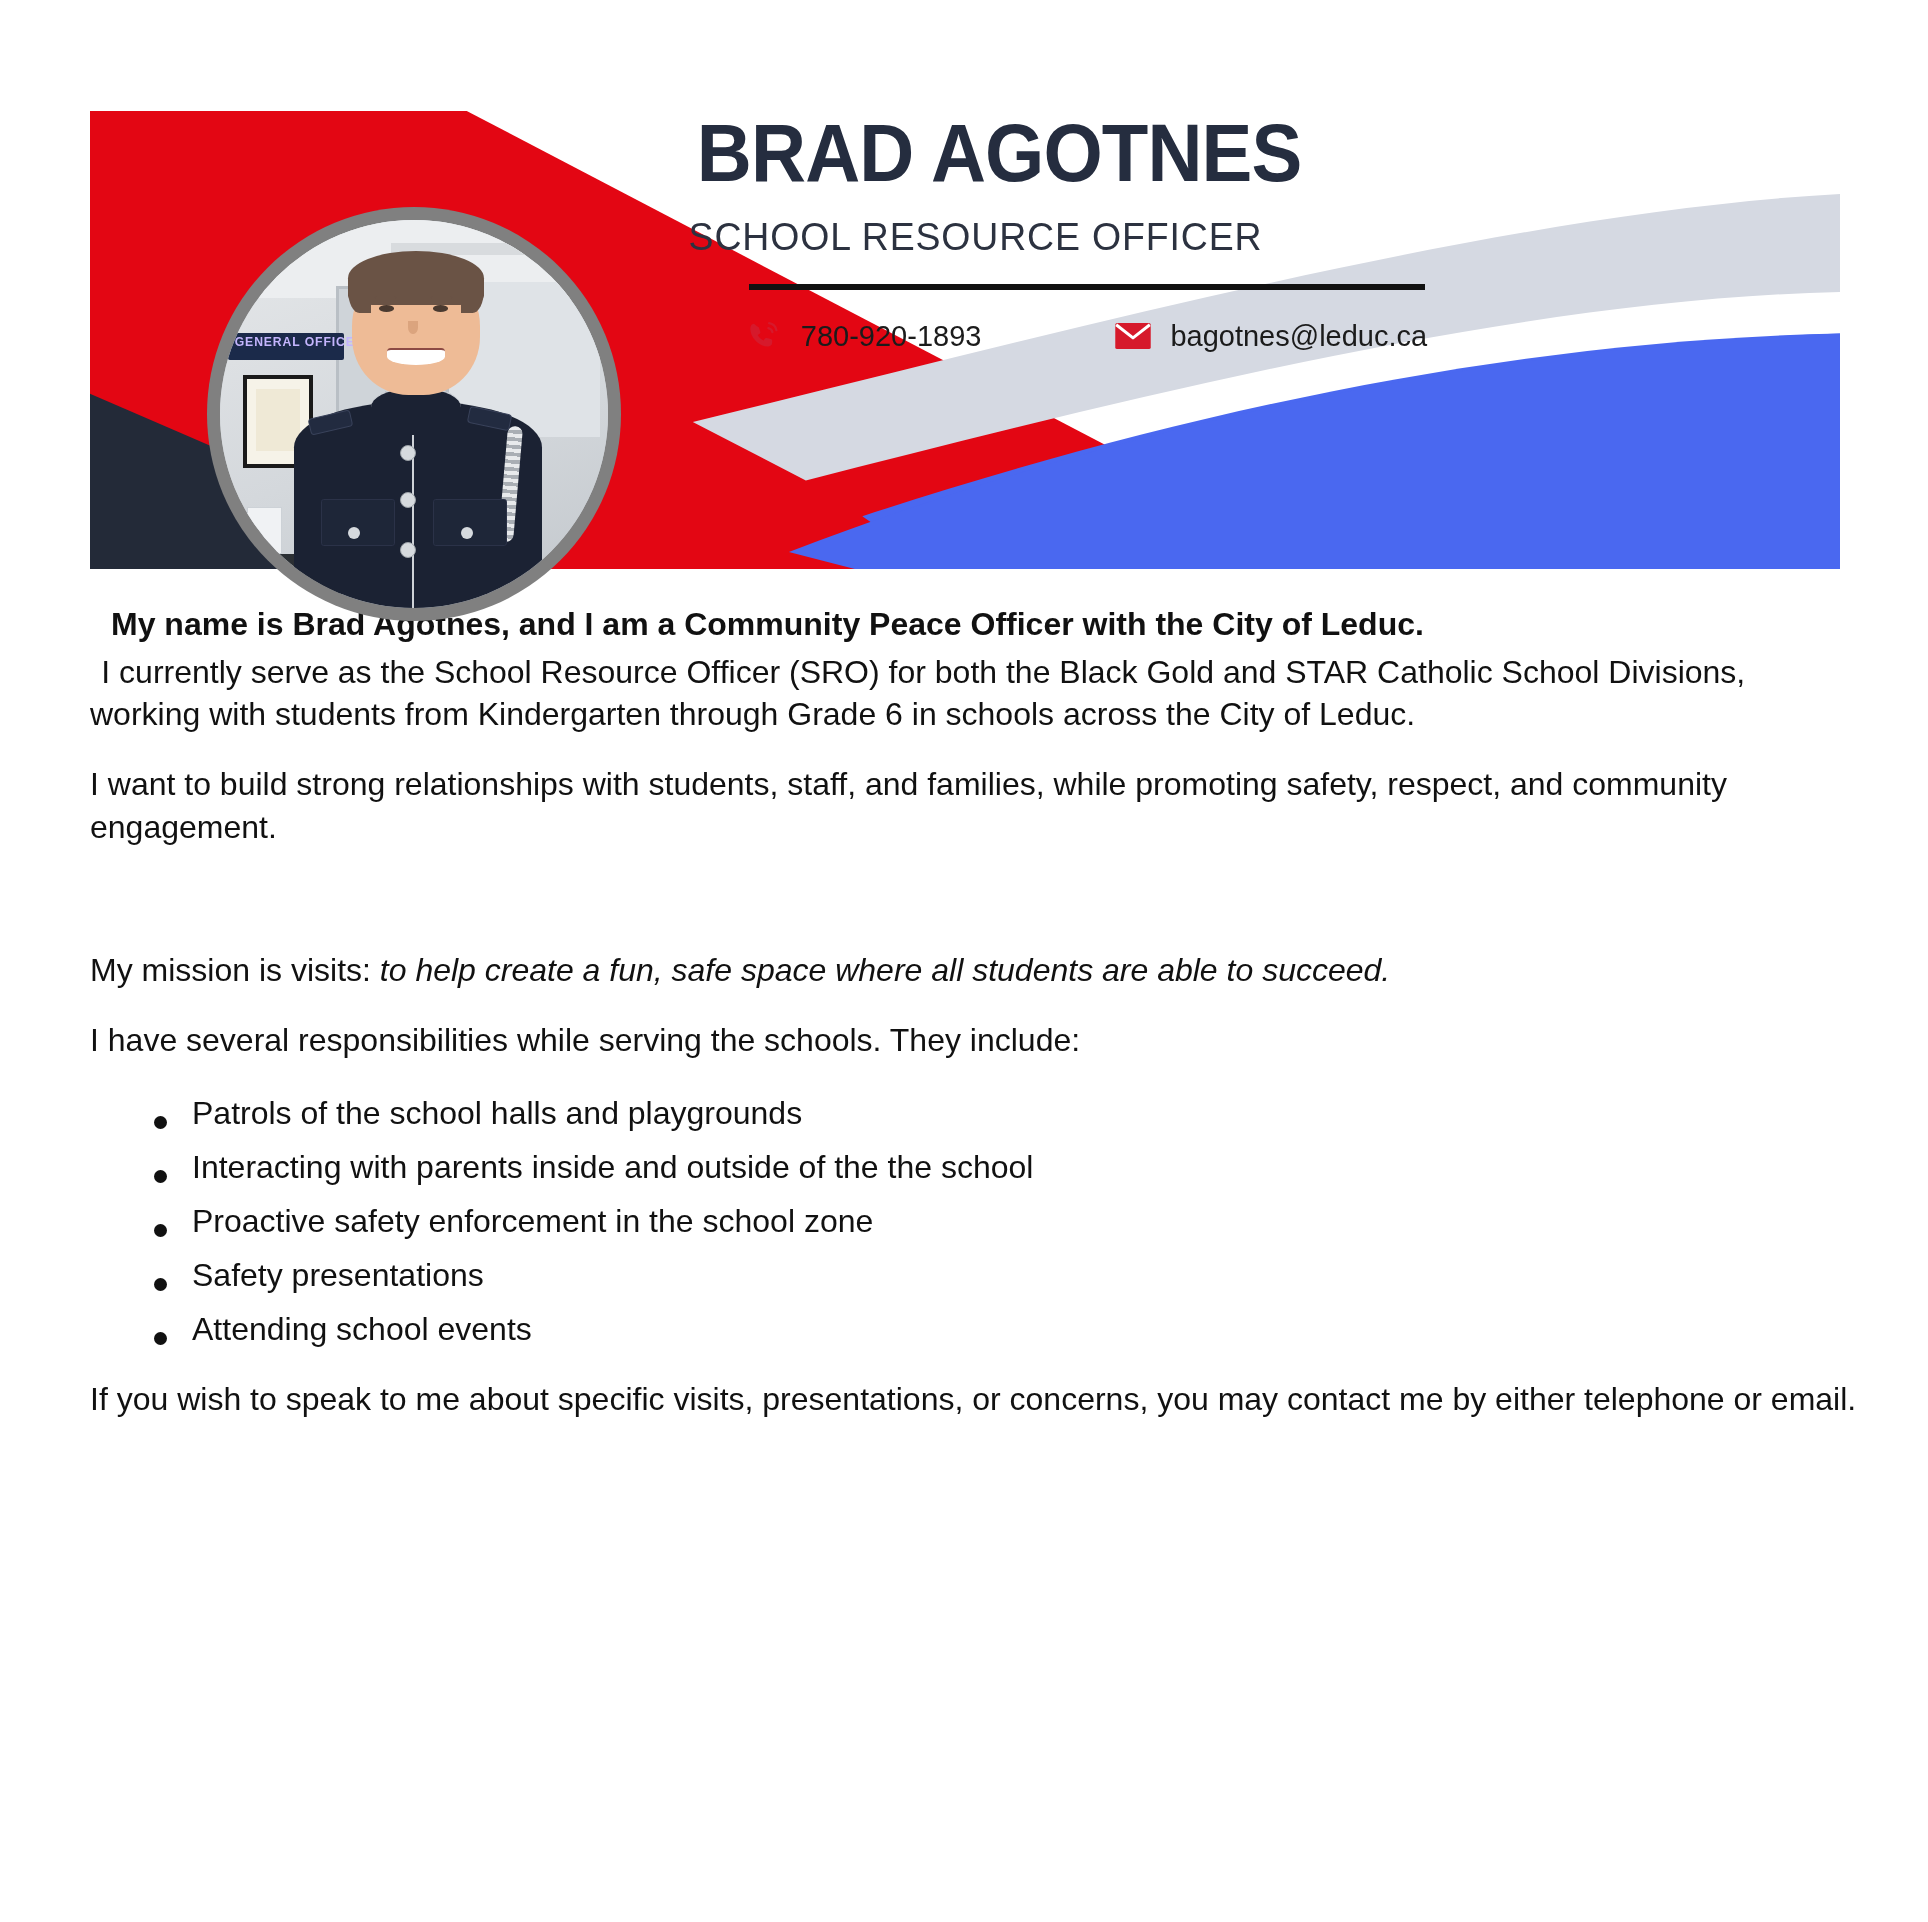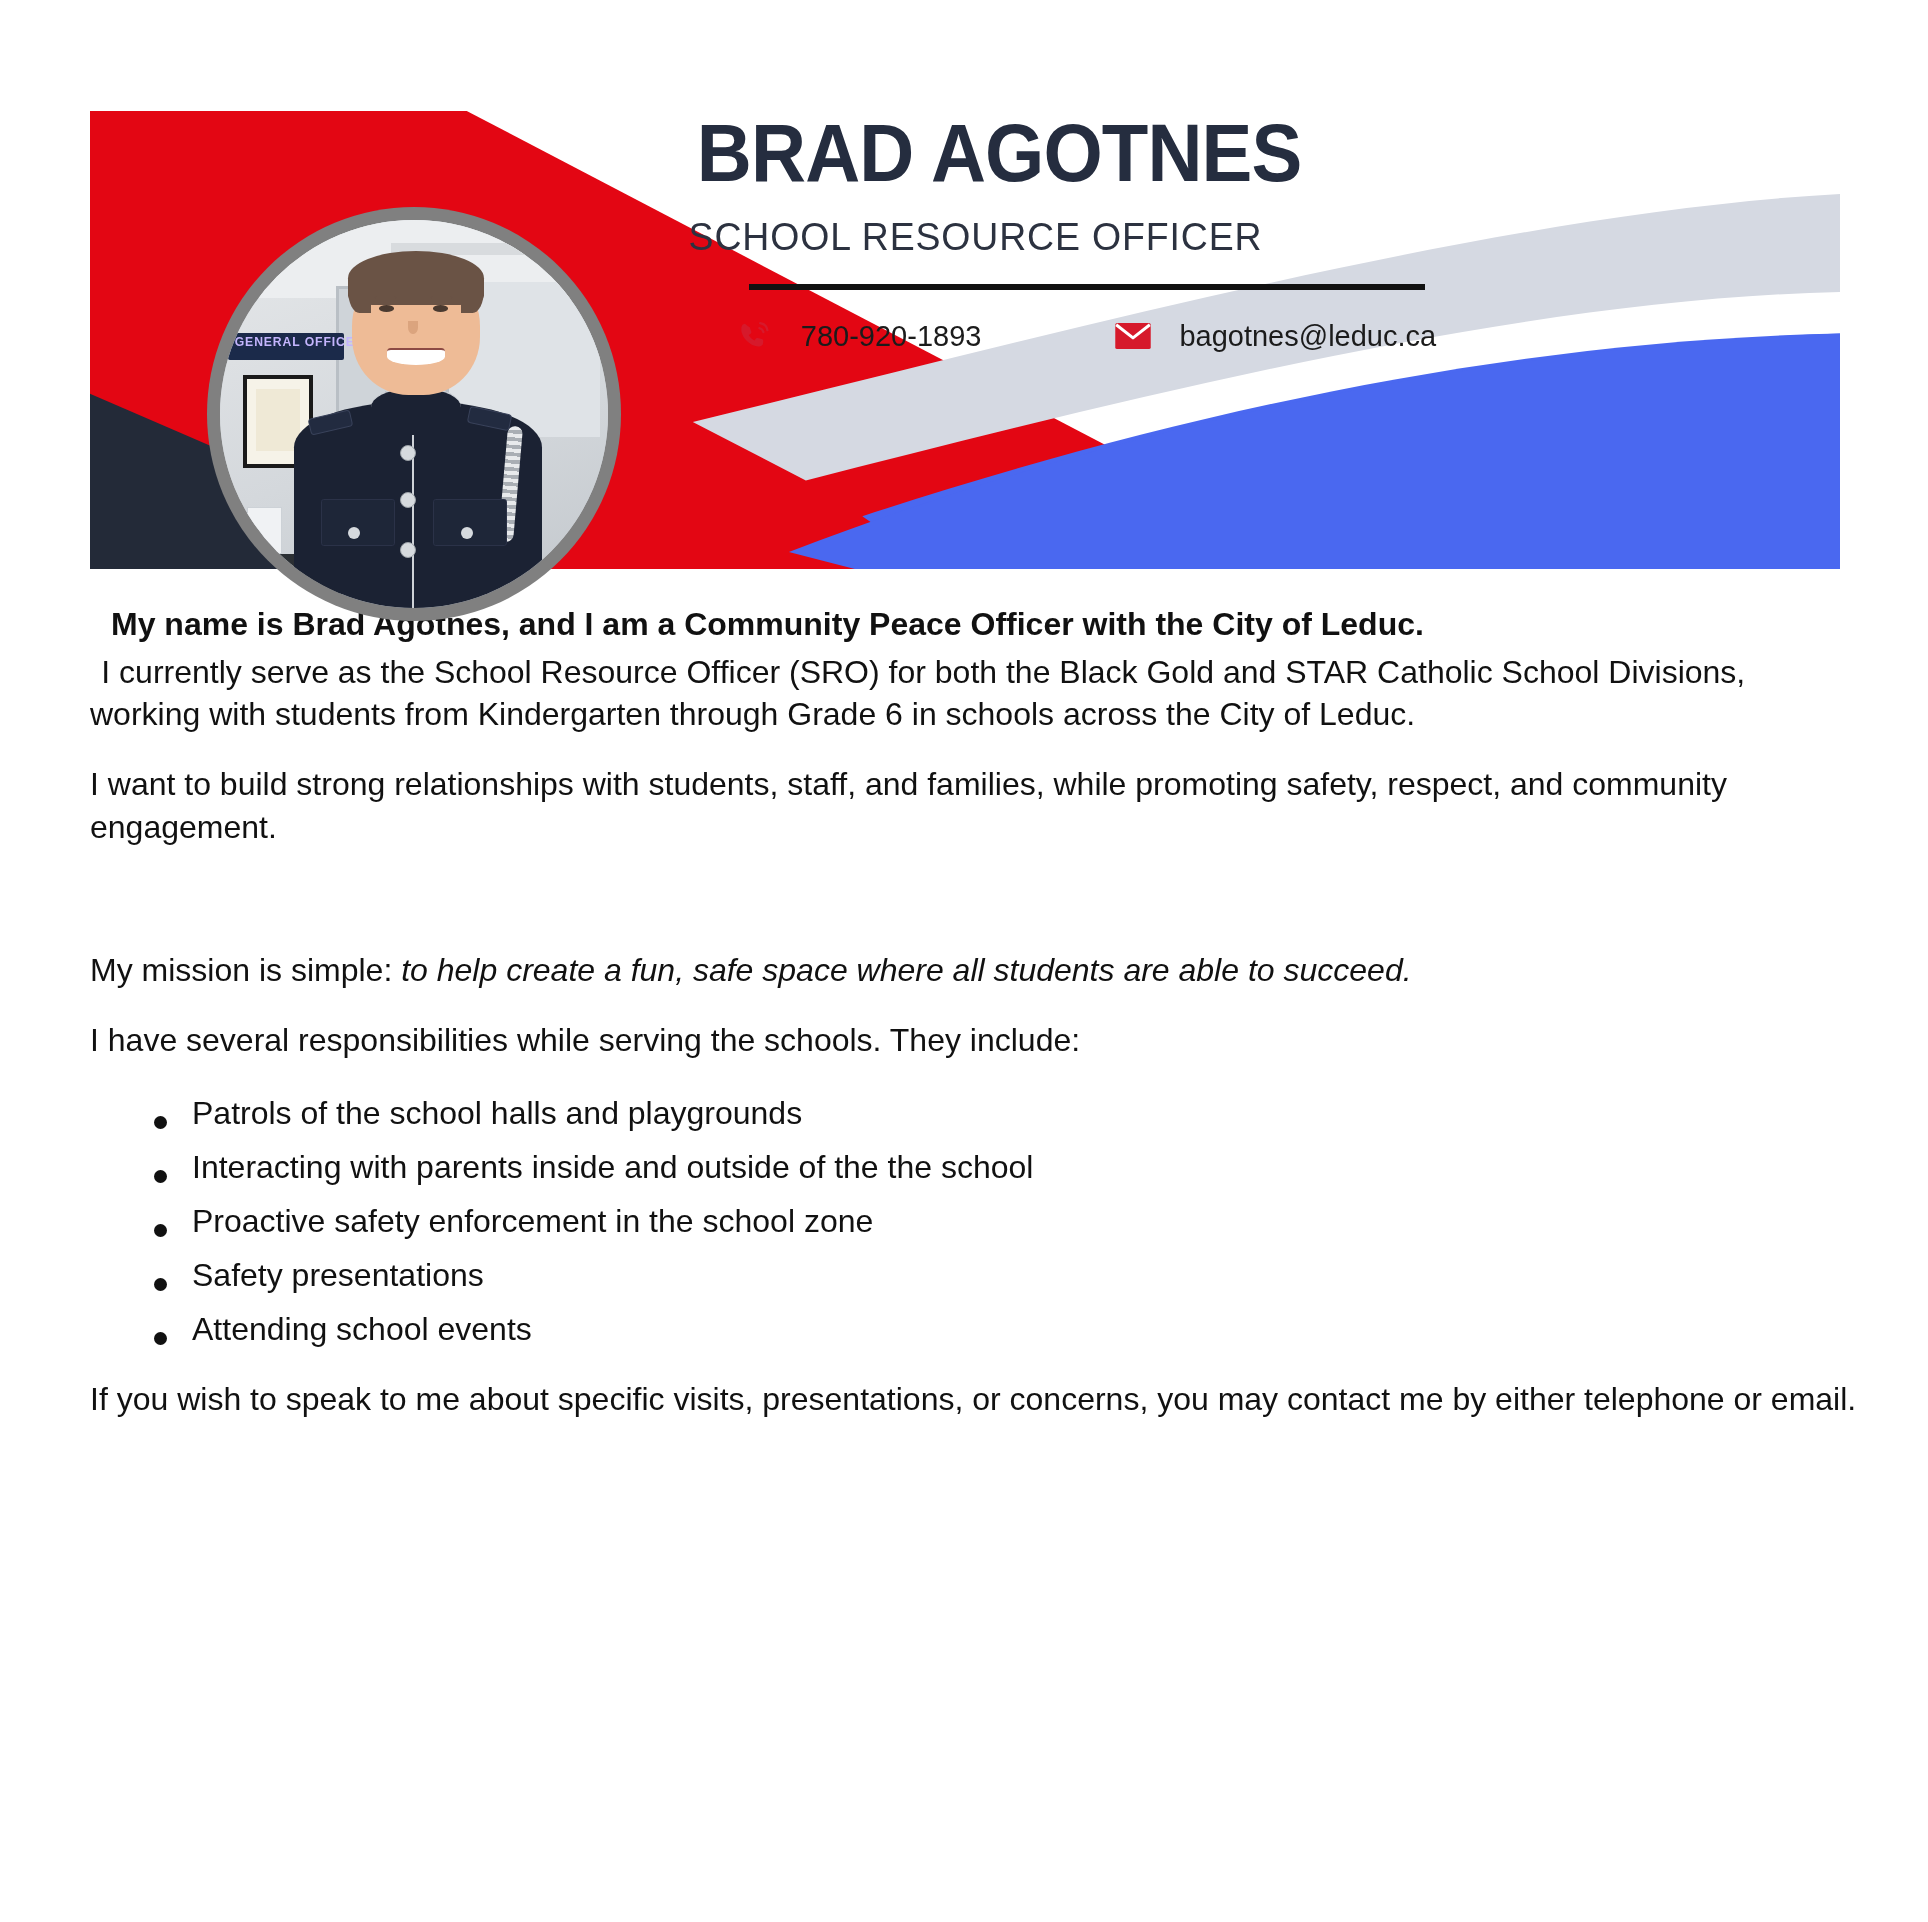--- a/index.html
+++ b/index.html
@@ -148,21 +148,21 @@
   #contact-row {
     display: flex;
     justify-content: center;
     align-items: center;
     gap: 134px;
     margin-top: 28px;
   }
   .contact-item {
     display: flex;
     align-items: center;
-    gap: 28px;
+    gap: 19px;
     font-size: 29px;
     color: #1b1b1b;
     white-space: nowrap;
   }
   .contact-icon { display: block; flex: 0 0 auto; }
 
   
   #article {
     position: absolute;
     left: 90px;
@@ -289,21 +289,21 @@
 <div id="article">
 
   <p id="lead">My name is Brad Agotnes, and I am a Community Peace Officer with the City of Leduc.</p>
 
   <p class="indent"> I currently serve as the School Resource Officer (SRO) for both the Black Gold and STAR Catholic School Divisions, working with students from Kindergarten through Grade 6 in schools across the City of Leduc.</p>
 
   <p>I want to build strong relationships with students, staff, and families, while promoting safety, respect, and community engagement.</p>
 
   <div class="spacer-gap"></div>
 
-  <p><span> My mission is simple: </span><em id="mission-quote">to help create a fun, safe space where all students are able to succeed.</em></p>
+  <p><span> My mission is visits: </span><em id="mission-quote">to help create a fun, safe space where all students are able to succeed.</em></p>
 
   <p>I have several responsibilities while serving the schools. They include:</p>
 
   <ul id="responsibility-list">
     <li>Patrols of the school halls and playgrounds</li>
     <li>Interacting with parents inside and outside of the the school</li>
     <li>Proactive safety enforcement in the school zone</li>
     <li>Safety presentations</li>
     <li>Attending school events</li>
   </ul>

